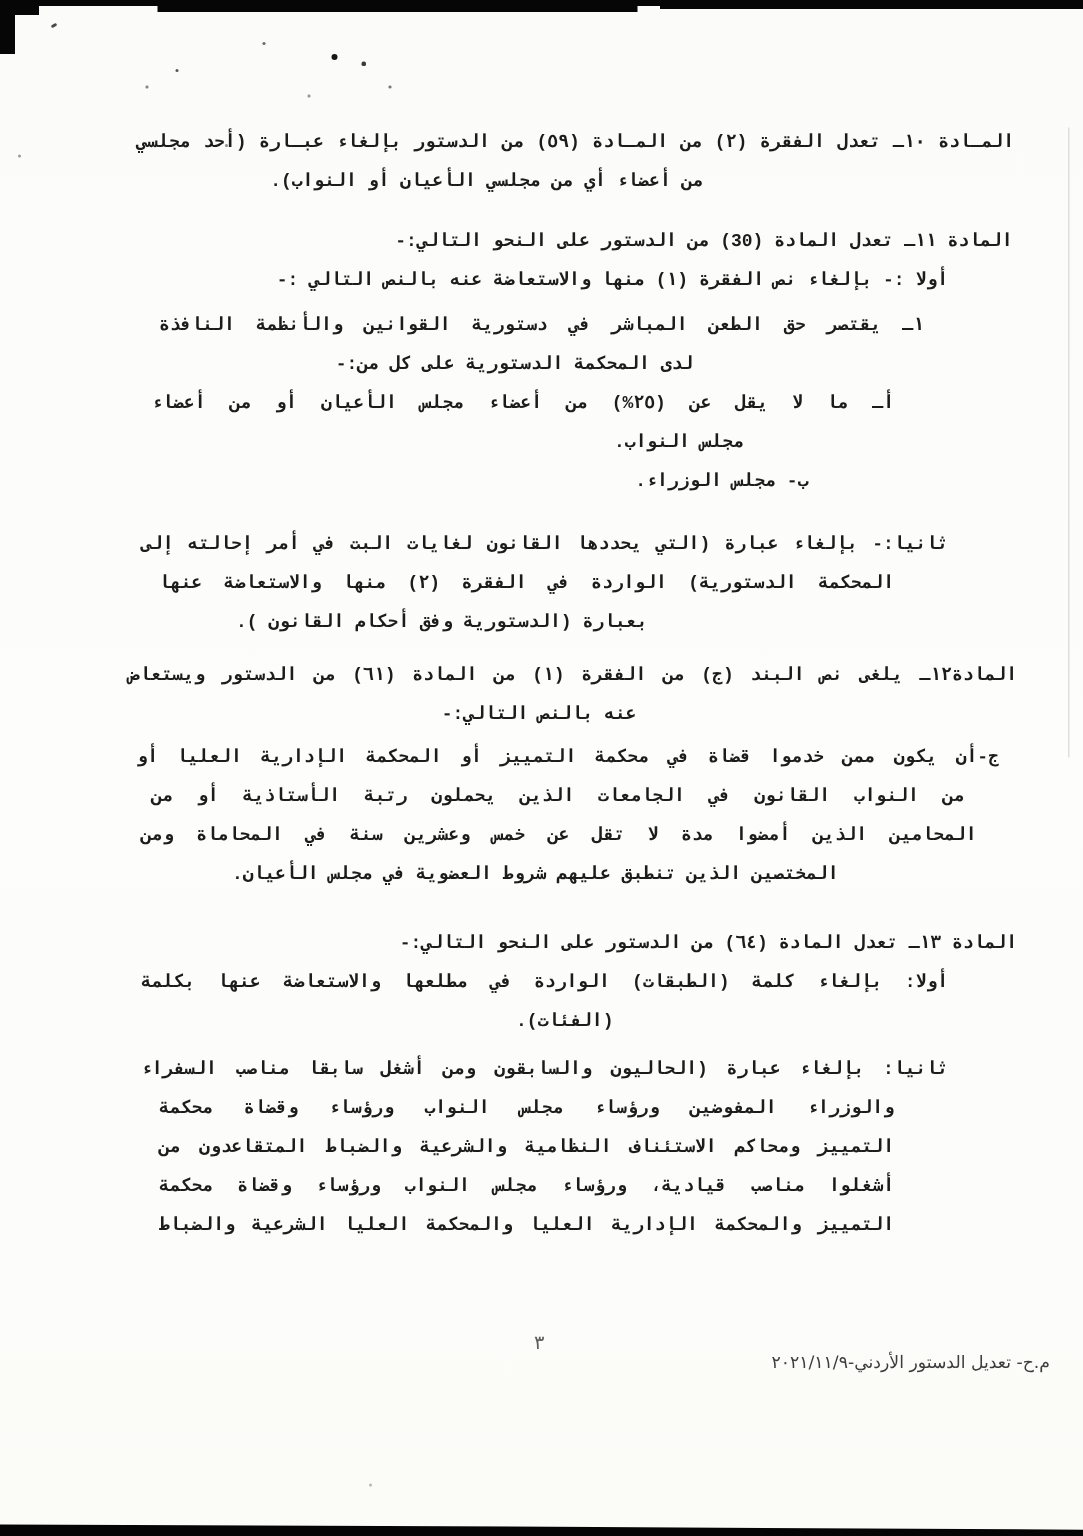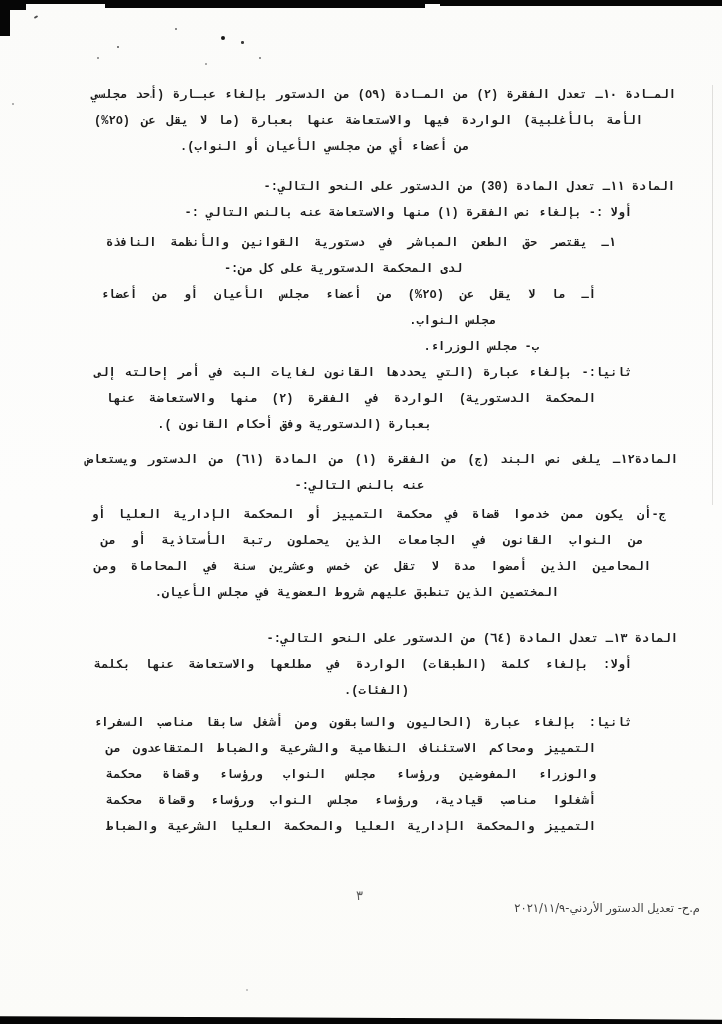--- a/index.html
+++ b/index.html
@@ -63,21 +63,20 @@
   <div class="spk" style="top:16px;left:34px;width:4px;height:2px;background:#4a4a4a;transform:rotate(-30deg);border-radius:1px;"></div>
   <div class="spk" style="top:103px;left:12px;width:2px;height:2px;background:#999;"></div>
   <div class="spk" style="top:989px;left:246px;width:2px;height:2px;background:#b5b5b5;"></div>
 
   <div class="vline" style="top:85px;left:712px;height:420px;"></div>
 
   <div class="textcol">
 
     <div class="para">
       <div class="ln jf" style="margin-right:2px;margin-left:10px;">المـادة ١٠ـ تعدل الفقرة (٢) من المـادة (٥٩) من الدستور بإلغاء عبـارة (أحد مجلسي</div>
-      <div class="ln jf" style="margin-right:35px;margin-left:13px;">الأمة بالأغلبية) الواردة فيها والاستعاضة عنها بعبارة (ما لا يقل عن (٢٥%)</div>
       <div class="ln ct" style="margin-right:180px;margin-left:70px;">من أعضاء أي من مجلسي الأعيان أو النواب).</div>
     </div>
 
     <div class="para" style="margin-top:14px;">
       <div class="ln rt" style="margin-right:3px;">المادة ١١ـ تعدل المادة (30) من الدستور على النحو التالي:-</div>
     </div>
 
     <div class="para">
       <div class="ln rt" style="margin-right:46px;">أولا :- بإلغاء نص الفقرة (١) منها والاستعاضة عنه بالنص التالي :-</div>
     </div>
@@ -90,21 +89,21 @@
     <div class="para">
       <div class="ln jf" style="margin-right:82px;margin-left:20px;">أـ ما لا يقل عن (٢٥%) من أعضاء مجلس الأعيان أو من أعضاء</div>
       <div class="ln rt" style="margin-right:182px;">مجلس النواب.</div>
     </div>
 
     <div class="para">
       <div class="ln rt" style="margin-right:139px;">ب- مجلس الوزراء.</div>
     </div>
 
     <div class="para">
-      <div class="ln jf" style="margin-right:46px;margin-left:13px;">ثانيا:- بإلغاء عبارة (التي يحددها القانون لغايات البت في أمر إحالته إلى</div>
+      <div class="ln jf" style="margin-right:46px;margin-left:13px;margin-top:16px;">ثانيا:- بإلغاء عبارة (التي يحددها القانون لغايات البت في أمر إحالته إلى</div>
       <div class="ln jf" style="margin-right:82px;margin-left:25px;">المحكمة الدستورية) الواردة في الفقرة (٢) منها والاستعاضة عنها</div>
       <div class="ln ct" style="margin-right:235px;margin-left:65px;">بعبارة (الدستورية وفق أحكام القانون ).</div>
     </div>
 
     <div class="para" style="margin-top:9px;">
       <div class="ln jf" style="margin-right:0;margin-left:5px;">المادة١٢ـ يلغى نص البند (ج) من الفقرة (١) من المادة (٦١) من الدستور ويستعاض</div>
       <div class="ln ct" style="margin-right:200px;margin-left:160px;">عنه بالنص التالي:-</div>
     </div>
 
     <div class="para" style="margin-top:3px;">
@@ -118,22 +117,22 @@
       <div class="ln rt" style="margin-right:0;">المادة ١٣ـ تعدل المادة (٦٤) من الدستور على النحو التالي:-</div>
     </div>
 
     <div class="para">
       <div class="ln jf" style="margin-right:46px;margin-left:13px;">أولا: بإلغاء كلمة (الطبقات) الواردة في مطلعها والاستعاضة عنها بكلمة</div>
       <div class="ln rt" style="margin-right:269px;">(الفئات).</div>
     </div>
 
     <div class="para" style="margin-top:6px;">
       <div class="ln jf" style="margin-right:46px;margin-left:13px;">ثانيا: بإلغاء عبارة (الحاليون والسابقون ومن أشغل سابقا مناصب السفراء</div>
+      <div class="ln jf" style="margin-right:82px;margin-left:25px;">والوزراء المفوضين ورؤساء مجلس النواب ورؤساء وقضاة محكمة</div>
       <div class="ln jf" style="margin-right:82px;margin-left:25px;">التمييز ومحاكم الاستئناف النظامية والشرعية والضباط المتقاعدون من</div>
-      <div class="ln jf" style="margin-right:82px;margin-left:25px;">والوزراء المفوضين ورؤساء مجلس النواب ورؤساء وقضاة محكمة</div>
       <div class="ln jf" style="margin-right:82px;margin-left:25px;">أشغلوا مناصب قيادية، ورؤساء مجلس النواب ورؤساء وقضاة محكمة</div>
       <div class="ln jf" style="margin-right:82px;margin-left:25px;">التمييز والمحكمة الإدارية العليا والمحكمة العليا الشرعية والضباط</div>
     </div>
 
   </div>
 
   <div class="pagenum">٣</div>
   <div class="footnote">م.ح- تعديل الدستور الأردني-٢٠٢١/١١/٩</div>
 
   <div class="botbar"></div>

